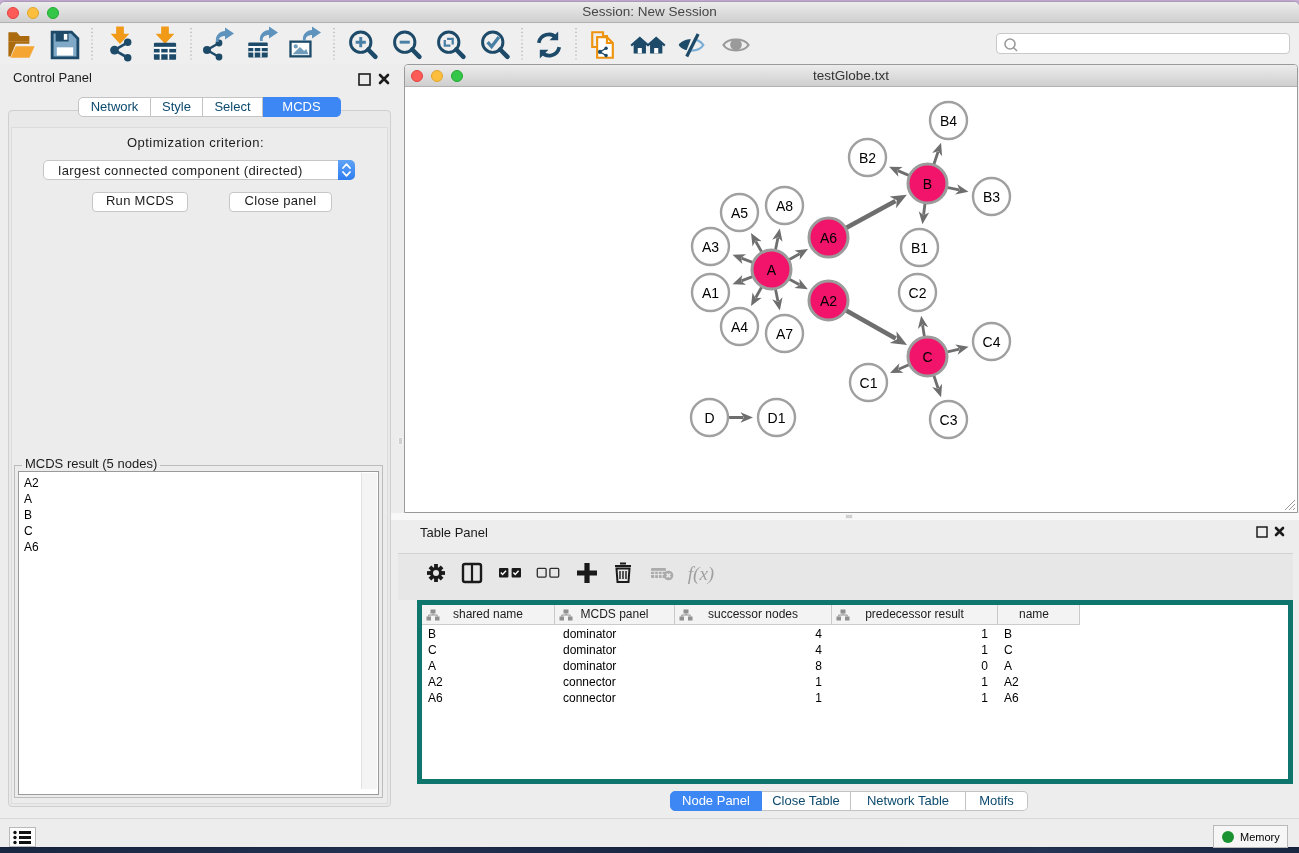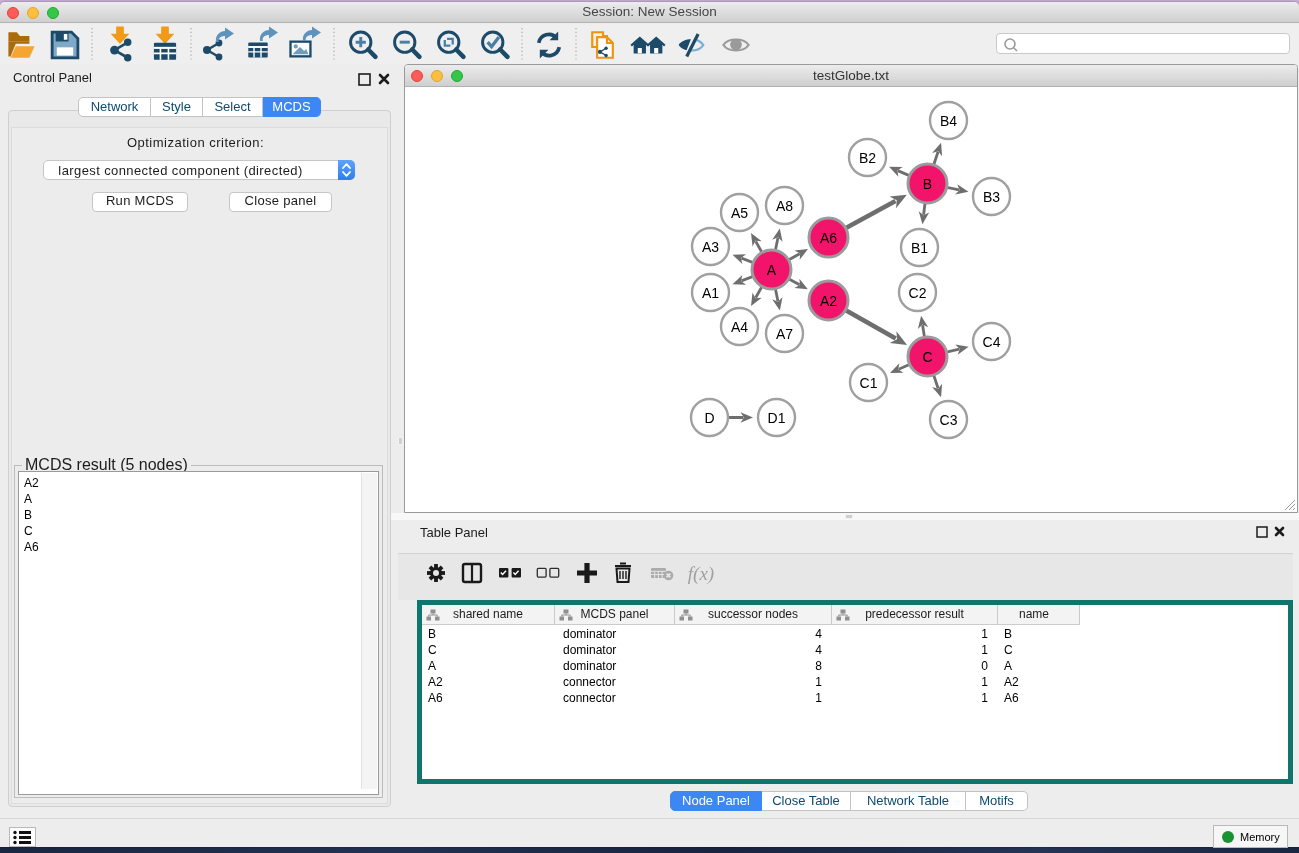--- a/index.html
+++ b/index.html
@@ -34,40 +34,40 @@
 .seg { position:absolute; display:flex; height:20px; font-size:13px; }
 .seg span { display:block; background:#fff; border:1px solid #c3c3c3; border-left:none;
   line-height:17px; text-align:center; color:#0c4a6e; }
 .seg span:first-child { border-left:1px solid #c3c3c3; border-radius:5px 0 0 5px; }
 .seg span:last-child { border-radius:0 5px 5px 0; }
 .seg span.sel { background:#3d87f5; border-color:#3d87f5; color:#fff; }
 #ctrl-tabs { left:78px; top:33px; }
 #ctrl-tabs span:nth-child(1){ width:73px; }
 #ctrl-tabs span:nth-child(2){ width:52px; }
 #ctrl-tabs span:nth-child(3){ width:60px; }
-#ctrl-tabs span:nth-child(4){ width:58px; }
+#ctrl-tabs span:nth-child(4){ width:78px; }
 #ctrl-outer { position:absolute; left:8px; top:46px; width:383px; height:697px;
   background:#e9e9e9; border:1px solid #cfcfcf; border-radius:4px; }
 #ctrl-inner { position:absolute; left:2px; top:16px; width:377px; height:677px;
   background:#ececec; border:1px solid #dcdcdc; }
 #opt-label { position:absolute; left:0; width:100%; top:71px; text-align:center; font-size:13px; letter-spacing:0.5px; color:#1c1c1c;}
 #opt-select { position:absolute; left:43px; top:96px; width:312px; height:20px; background:#fff;
   border:1px solid #c6c6c6; border-radius:5px; font-size:13px; color:#1c1c1c; }
 #opt-select .txt { position:absolute; left:0; right:37px; top:2px; text-align:center; letter-spacing:0.4px; white-space:nowrap; }
 #opt-select .cap { position:absolute; right:-1px; top:-1px; width:17px; height:20px;
   background:linear-gradient(#5fa2f7,#2e7ef2); border-radius:0 5px 5px 0; }
 .btn { position:absolute; background:#fff; border:1px solid #c6c6c6; border-radius:4px;
   font-size:13px; letter-spacing:0.3px; color:#1c1c1c; text-align:center; }
 #btn-run { left:92px; top:128px; width:96px; height:20px; line-height:16px; }
 #btn-close { left:201px; top:128px; width:103px; height:20px; line-height:16px;margin-left:28px; }
 
 #mcds-fs { position:absolute; left:14px; top:395px; width:369px; height:339px; }
 #mcds-fs .border { position:absolute; left:0; top:6px; right:0; bottom:0; border:1px solid #bcbcbc; }
 #mcds-fs .legend { position:absolute; left:8px; top:-3px; background:#ececec; padding:0 3px;
-  font-size:16px; color:#1c1c1c; }
+  font-size:13px; color:#1c1c1c; }
 #mcds-list { position:absolute; left:4px; top:12px; width:361px; height:324px; background:#fff;
   border:1px solid #9a9a9a; font-size:12px; color:#000; padding-top:3px; }
 #mcds-list .it { padding-left:5px; height:16px; line-height:16px; }
 #mcds-sb { position:absolute; right:1px; top:1px; width:16px; height:316px; background:#f4f4f4;
   border-left:1px solid #e2e2e2; }
 
 #netwin { position:absolute; left:404px; top:0px; width:894px; height:449px;
   background:#fff; border:1px solid #9a9a9a; border-radius:4px 4px 0 0; }
 #nettitle { position:absolute; left:0; top:0; width:100%; height:22px;
   background:linear-gradient(#ececec,#cfcfcf); border-bottom:1px solid #b2b2b2; border-radius:3px 3px 0 0; }

